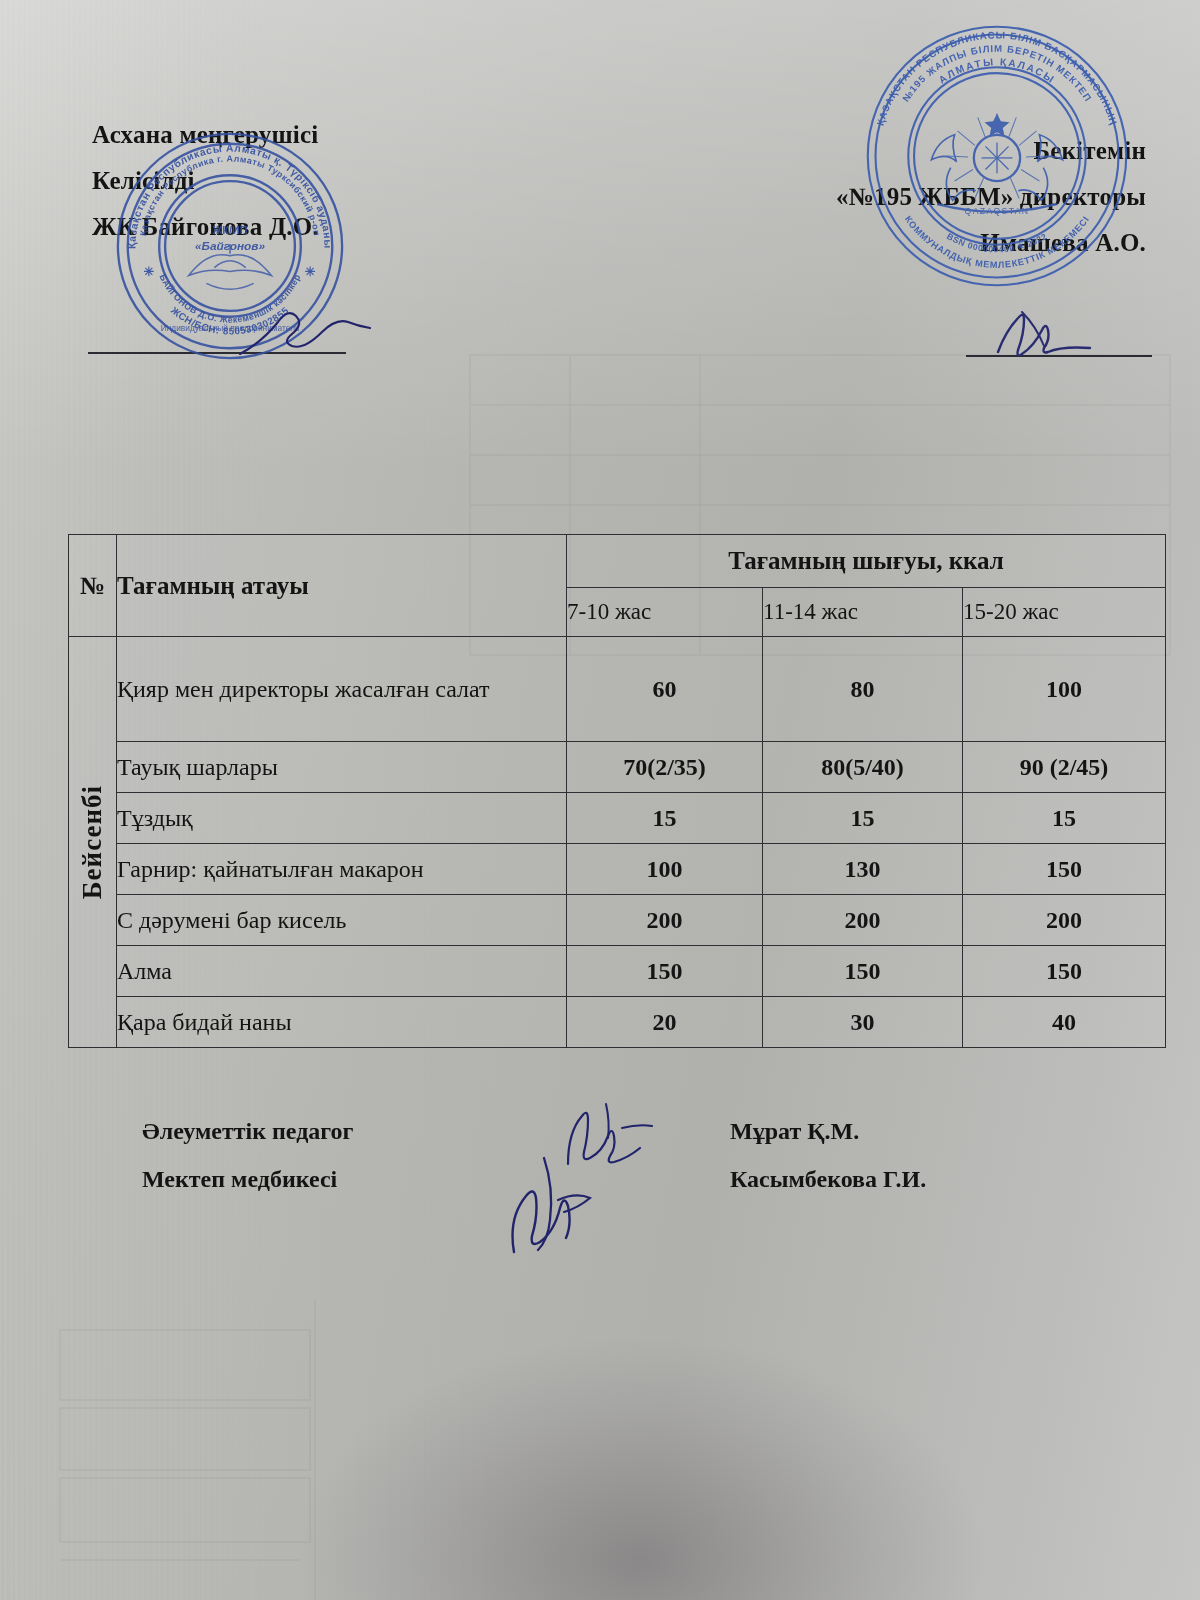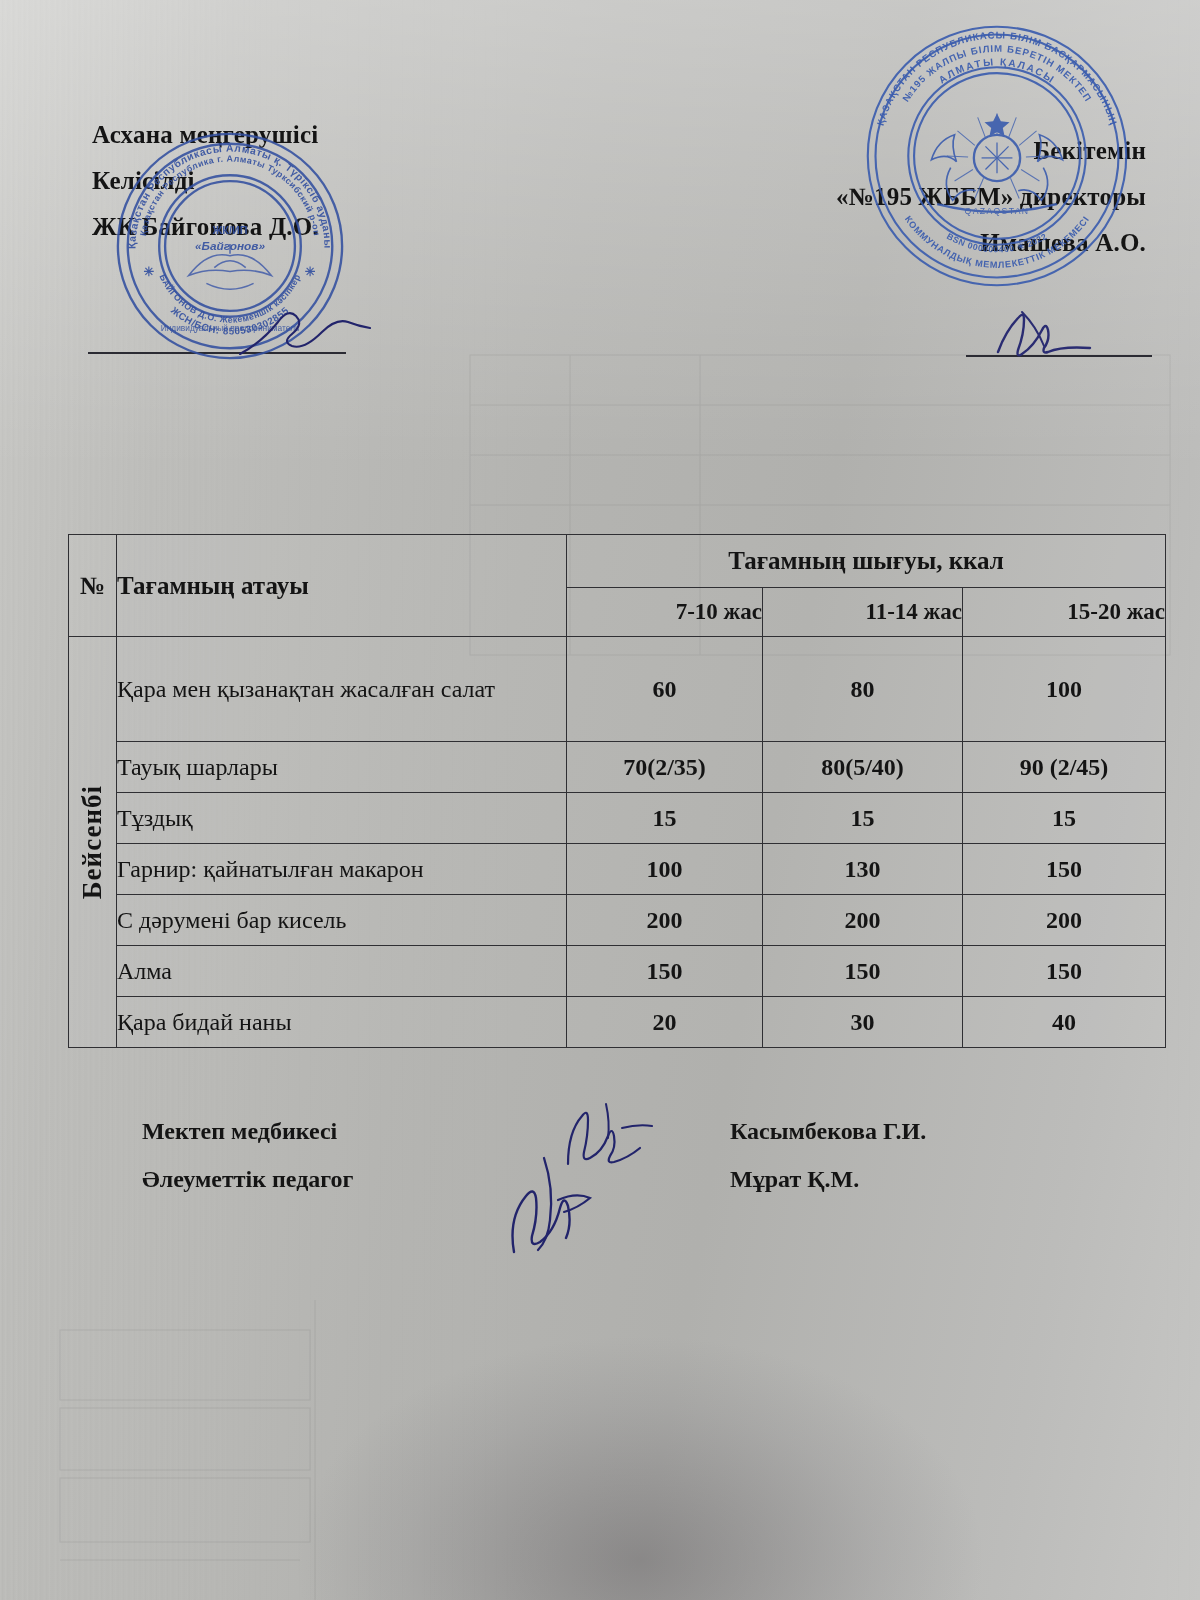--- a/index.html
+++ b/index.html
@@ -122,23 +122,23 @@
   .c-c     { width: 203px; }
 
   th.h-num, th.h-name, th.h-out {
     font-weight: bold;
     font-size: 25px;
     text-align: center;
     height: 52px;
   }
   th.h-name { text-align: left; padding-left: 18px; }
   th.h-age {
-    font-weight: bold;
+    font-weight: normal;
     font-size: 23px;
-    text-align: right;
+    text-align: left;
     height: 48px;
   }
 
   td.day-cell {
     text-align: center;
     padding: 0;
   }
   .day-vert {
     writing-mode: vertical-rl;
     transform: rotate(180deg);
@@ -380,21 +380,21 @@
           <th class="h-age">7-10 жас</th>
           <th class="h-age">11-14 жас</th>
           <th class="h-age">15-20 жас</th>
         </tr>
       </thead>
       <tbody>
         <tr class="row-tall">
           <td class="day-cell" rowspan="7">
             <div class="day-vert">Бейсенбі</div>
           </td>
-          <td class="dish">Қара мен қызанақтан жасалған салат</td>
+          <td class="dish">Қияр мен директоры жасалған салат</td>
           <td class="val">60</td>
           <td class="val">80</td>
           <td class="val">100</td>
         </tr>
         <tr class="row-std">
           <td class="dish">Тауық шарлары</td>
           <td class="val">70(2/35)</td>
           <td class="val">80(5/40)</td>
           <td class="val">90 (2/45)</td>
         </tr>
@@ -427,22 +427,22 @@
           <td class="val">20</td>
           <td class="val">30</td>
           <td class="val">40</td>
         </tr>
       </tbody>
     </table>
   </div>
 
   <div class="foot">
     <div class="foot-row">
+      <span class="foot-role">Әлеуметтік педагог</span>
+      <span class="foot-name">Мұрат Қ.М.</span>
+    </div>
+    <div class="foot-row">
       <span class="foot-role">Мектеп медбикесі</span>
       <span class="foot-name">Касымбекова Г.И.</span>
     </div>
-    <div class="foot-row">
-      <span class="foot-role">Әлеуметтік педагог</span>
-      <span class="foot-name">Мұрат Қ.М.</span>
-    </div>
   </div>
 
 </div>
 
 </body></html>

